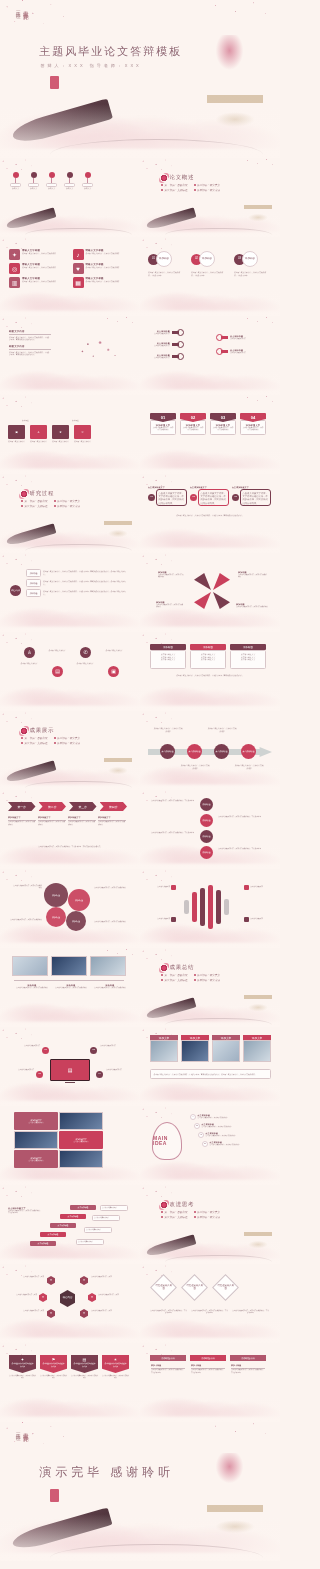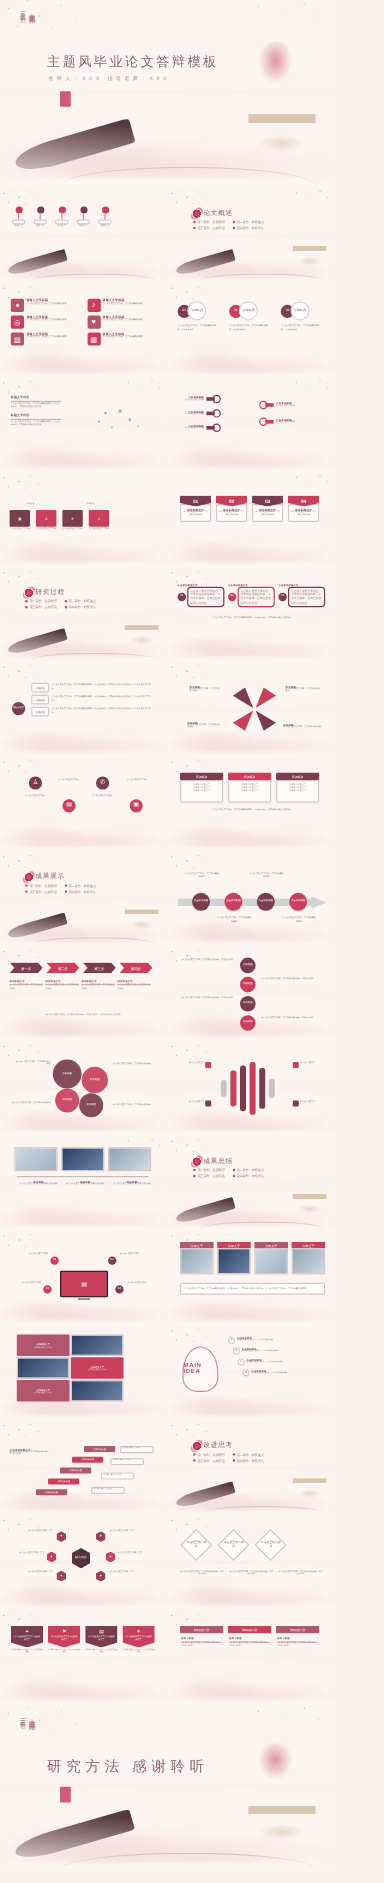--- a/index.html
+++ b/index.html
@@ -1286,16 +1286,16 @@
       <div class="pavilion"></div>
       <div class="log"></div>
       <div class="bridge"></div>
       <div class="mist"></div>
     </div>
     <div class="seal">
       <div class="seal-col">三生三世</div>
       <div class="seal-col c2">十里桃花开</div>
     </div>
     <div class="seal-stamp"></div>
-    <div class="closing-main">研究方法  感谢聆听</div>
+    <div class="closing-main">演示完毕  感谢聆听</div>
   </div>
 
 </div>
 
 </body></html>

